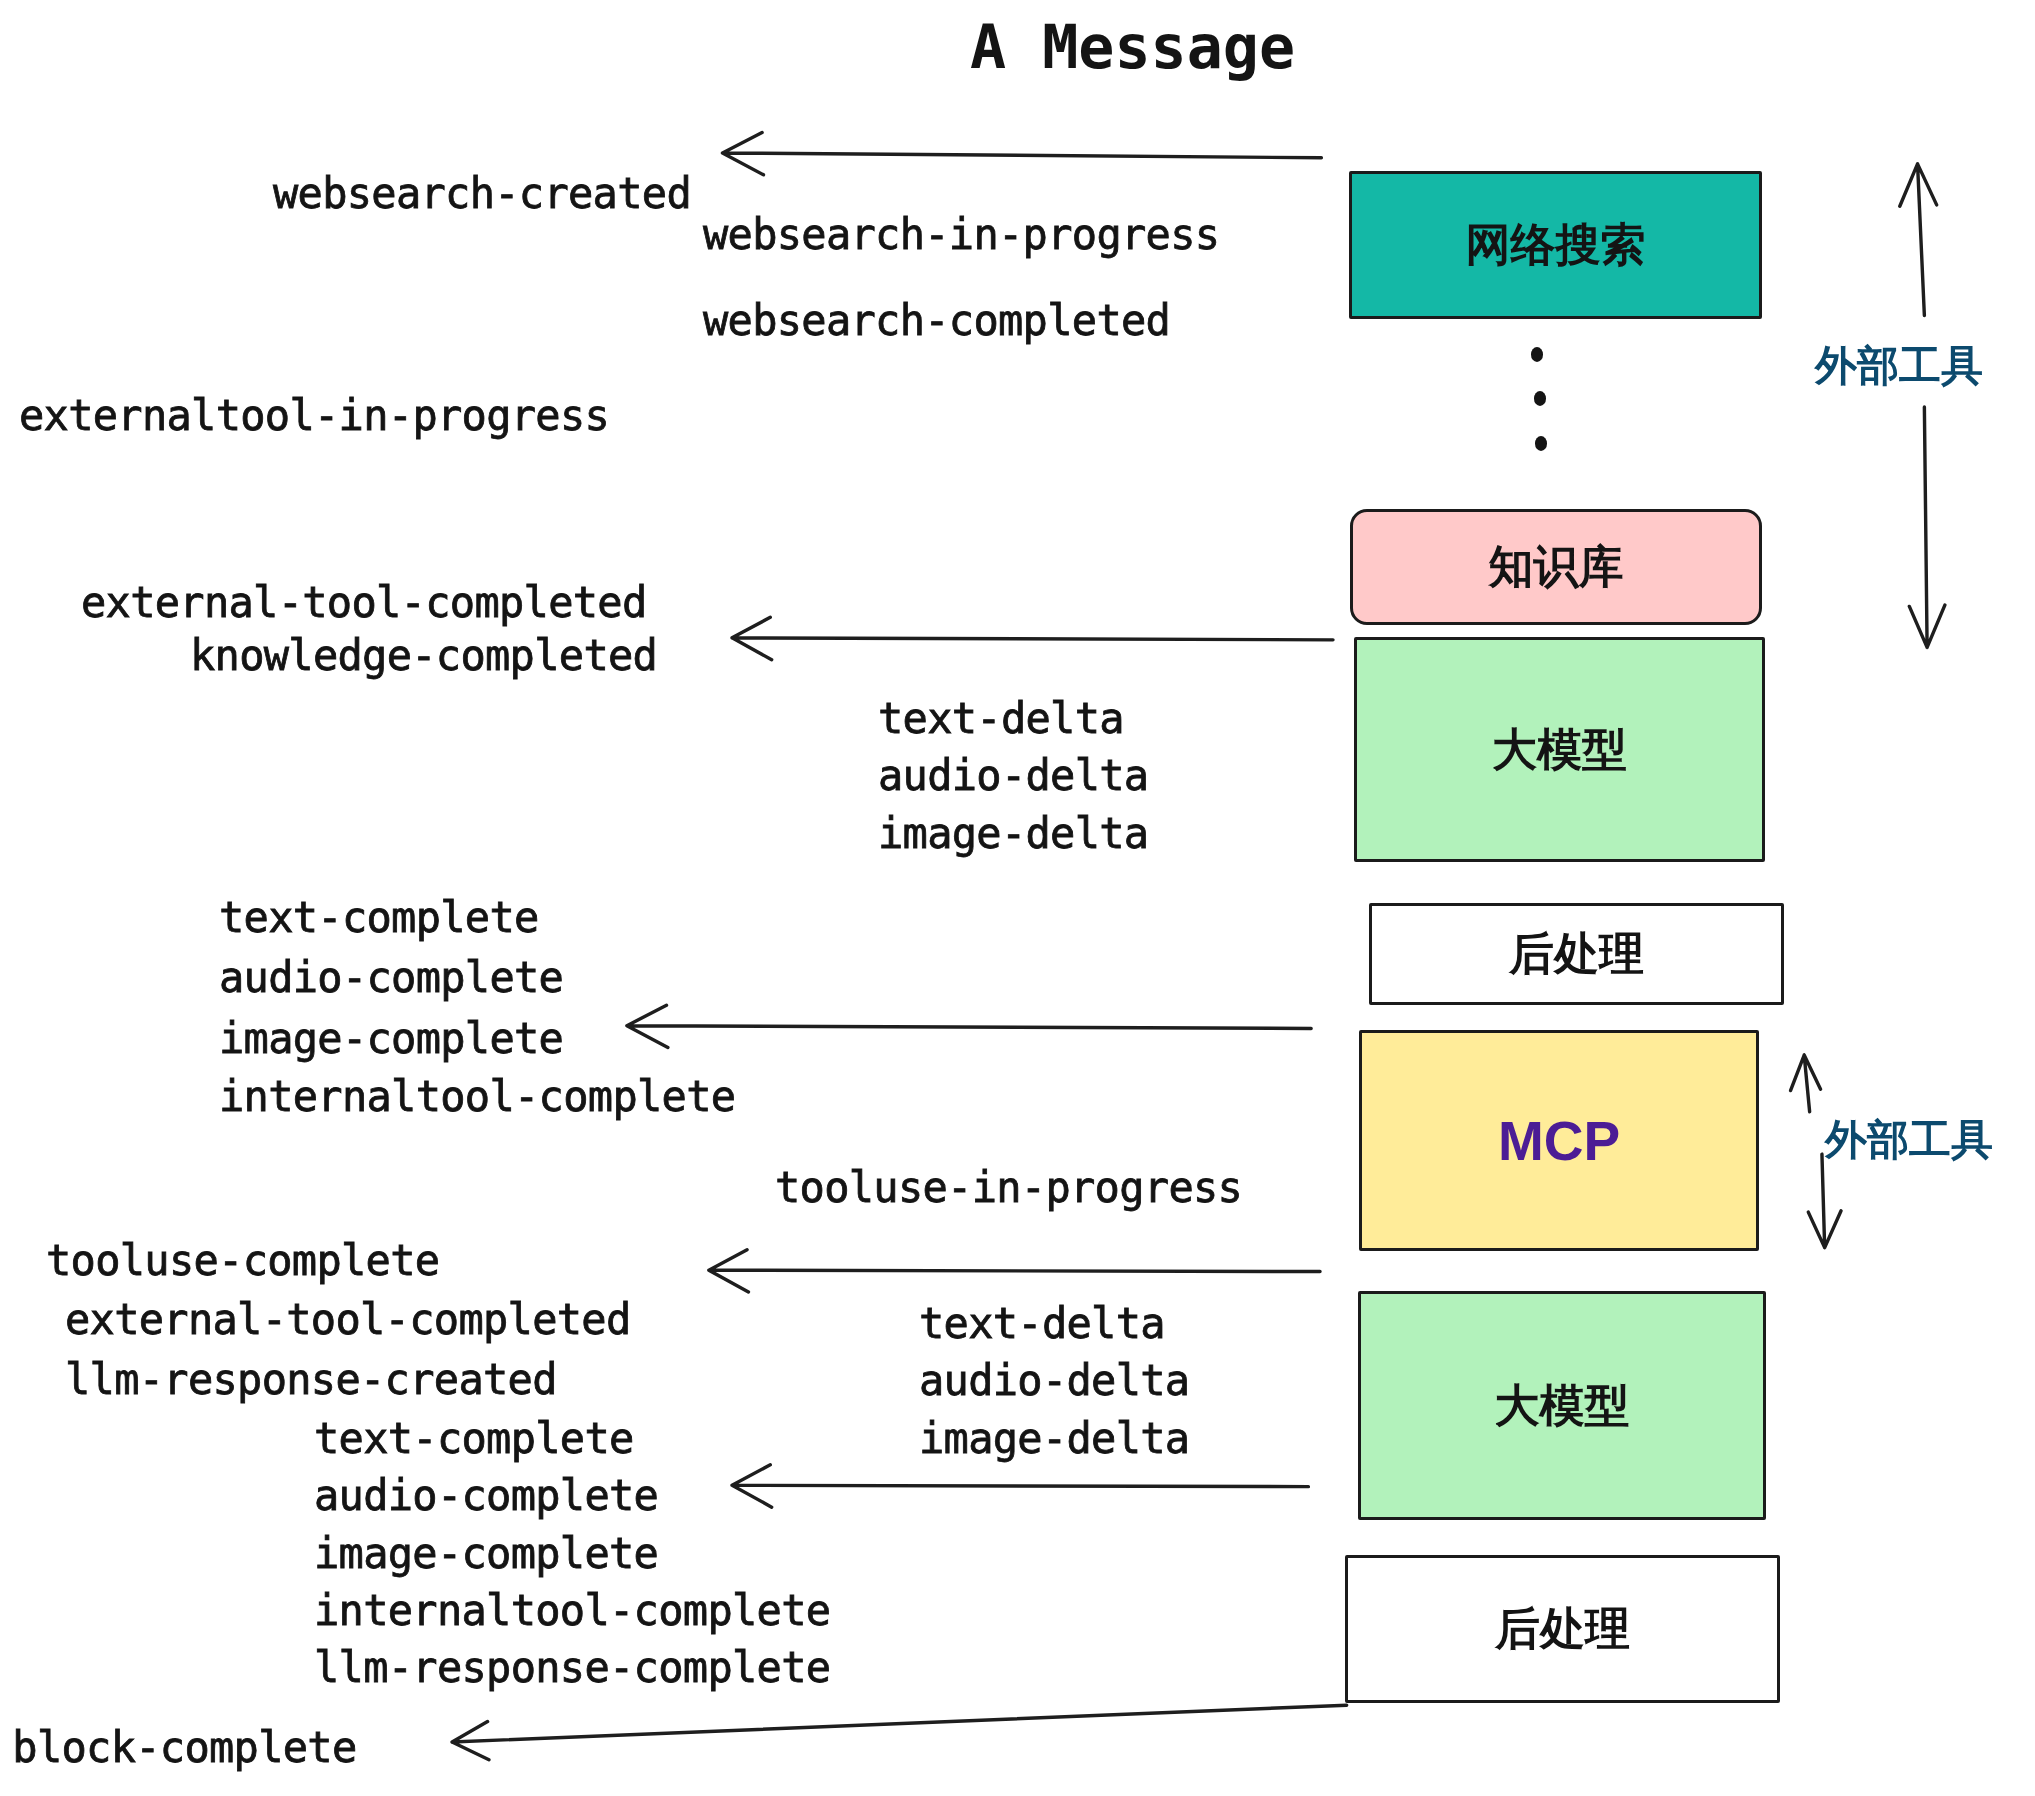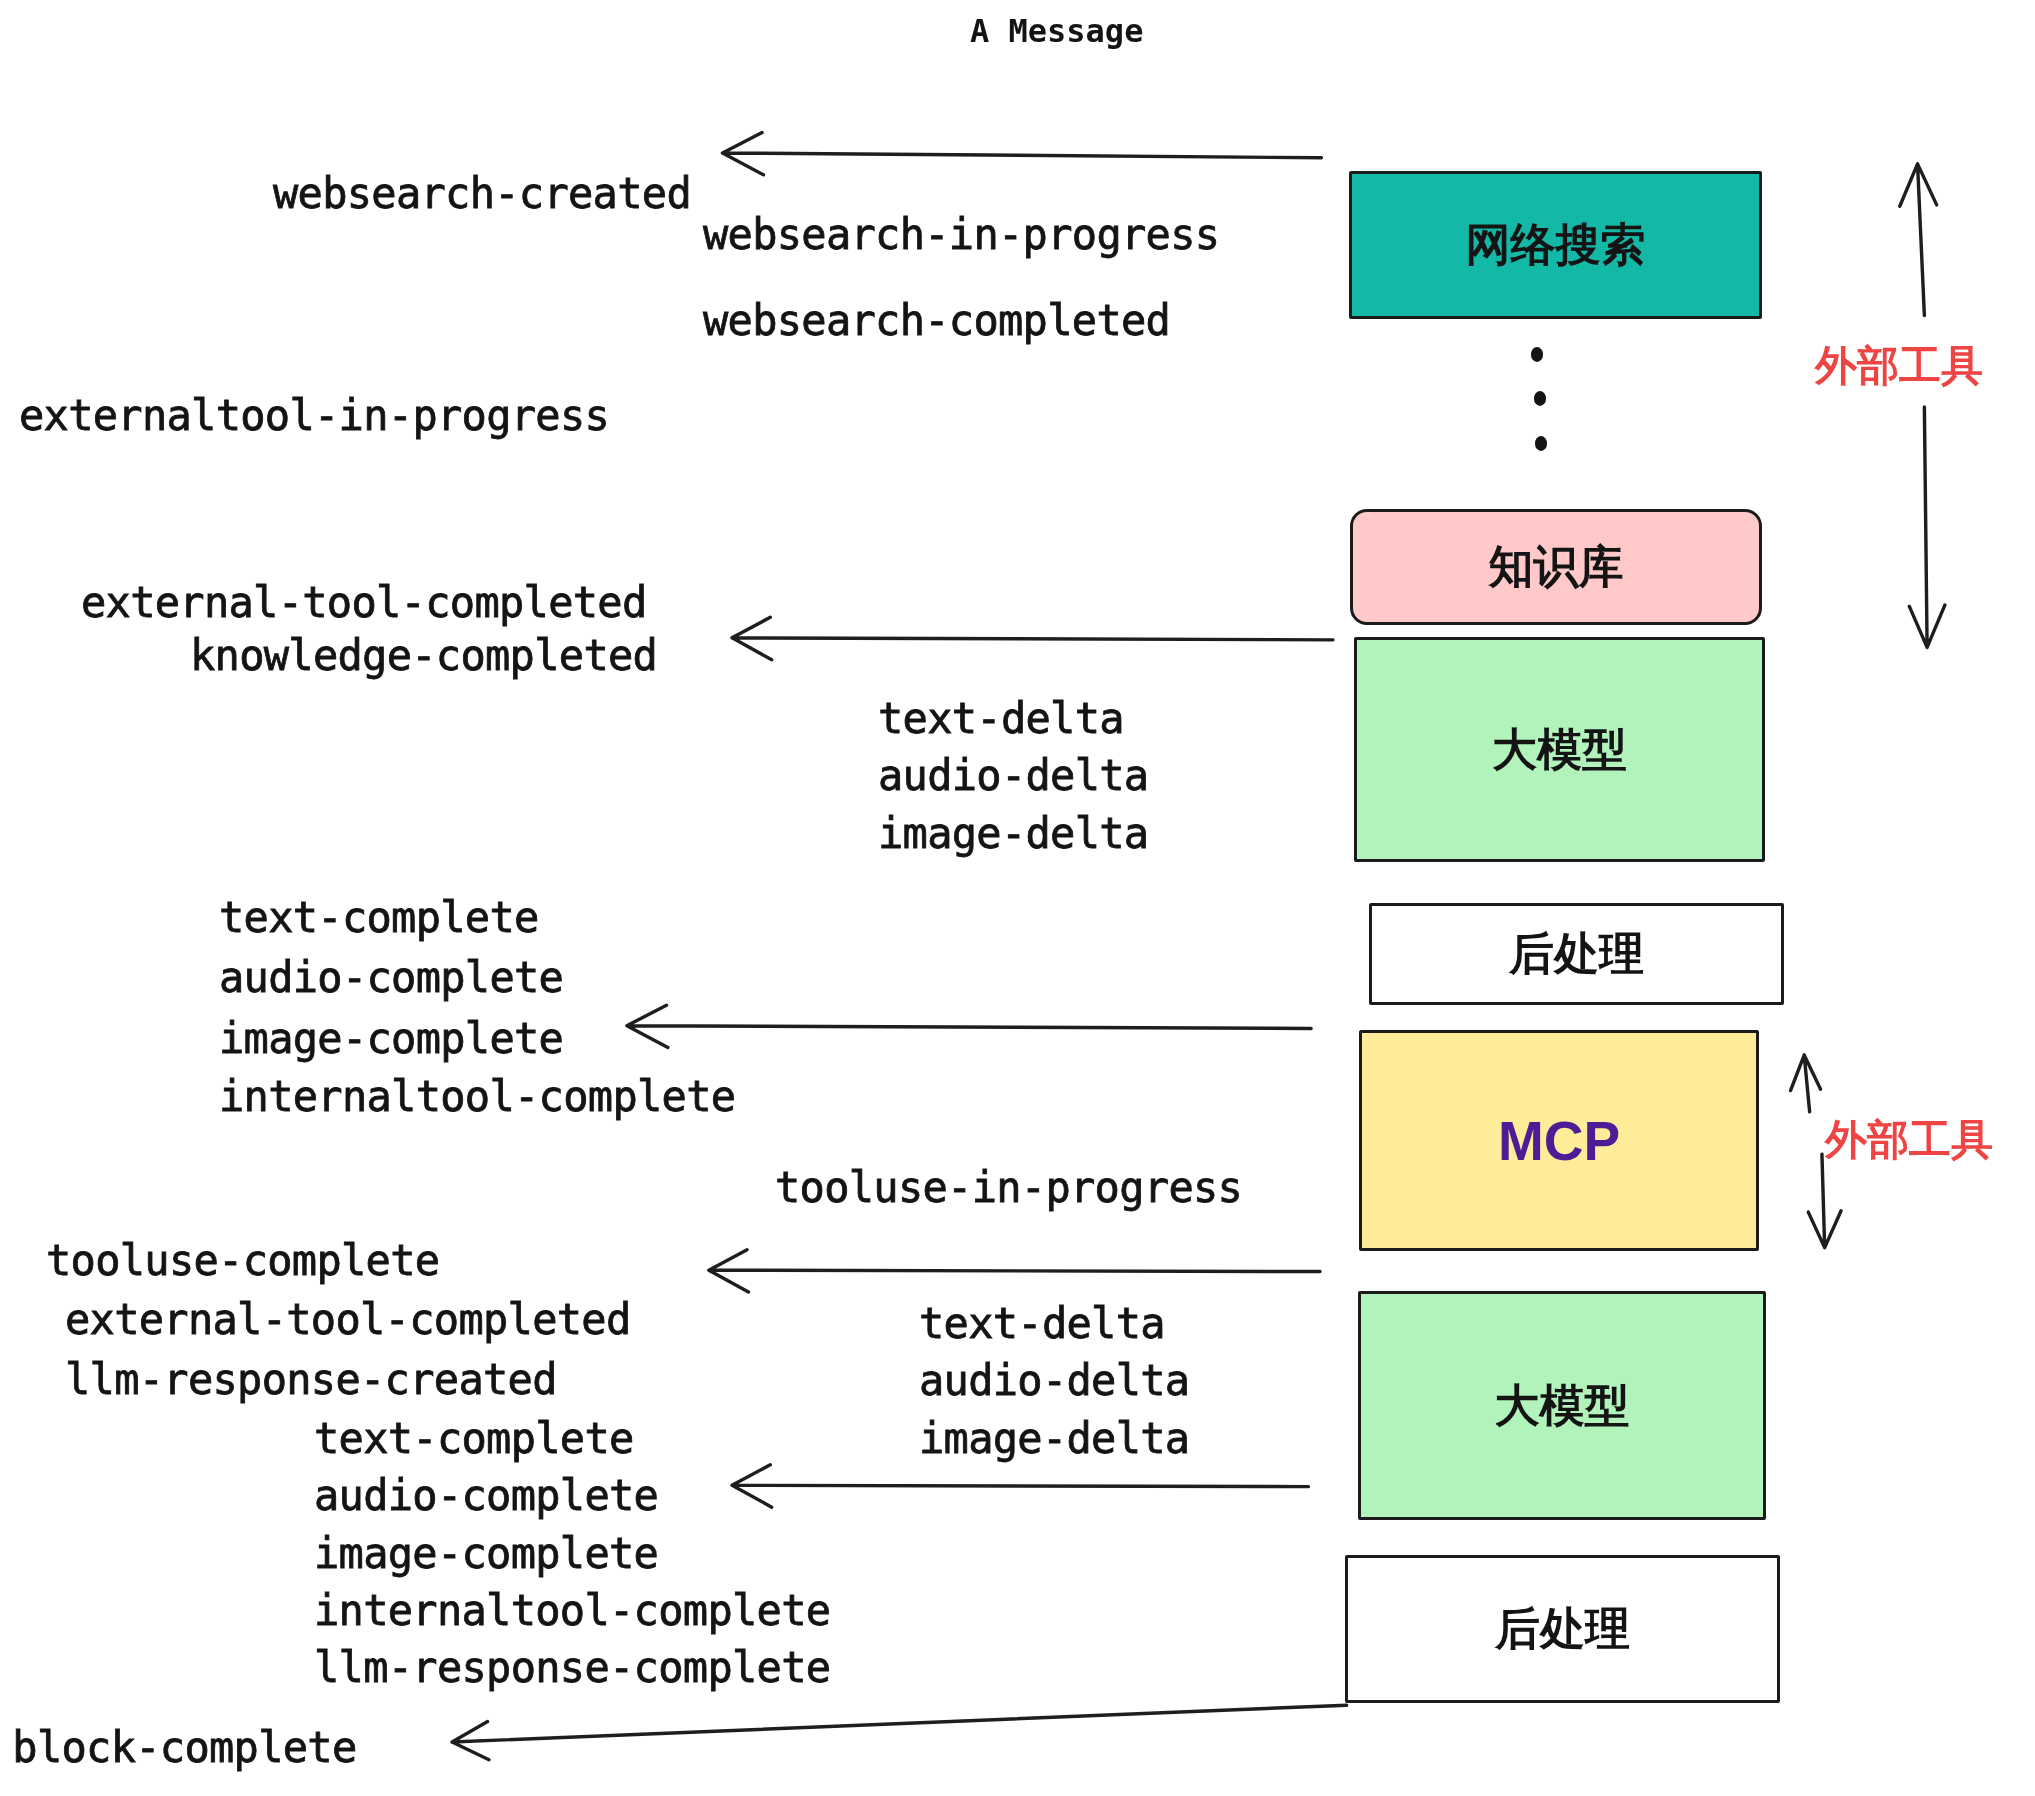--- a/index.html
+++ b/index.html
@@ -1,29 +1,29 @@
 <!DOCTYPE html>
 <html style="font-size:11px"><head>
 <meta charset="utf-8">
 <style>
   html,body{margin:0;padding:0;background:#ffffff;}
   #canvas{position:relative;width:2035px;height:1796px;background:#ffffff;overflow:hidden;
           font-family:"DejaVu Sans Mono",monospace;color:#1b1b1b;}
   .evt{position:absolute;font-size:42px;letter-spacing:-0.7px;white-space:nowrap;color:#141414;
        -webkit-text-stroke:0.8px #141414;}
-  .title{position:absolute;font-size:32px;font-weight:bold;white-space:nowrap;color:#141414;}
+  .title{position:absolute;font-size:60px;font-weight:bold;white-space:nowrap;color:#141414;}
   .box{position:absolute;border:3.4px solid #1b1b1b;border-radius:2px;display:flex;
        align-items:center;justify-content:center;box-sizing:border-box;}
   .box .lbl{font-family:"Liberation Sans","DejaVu Sans",sans-serif;font-weight:600;
             font-size:45px;color:#141414;}
   .box .lbl-mono{font-family:Liberation Sans, sans-serif;font-weight:bold;
                  font-size:55px;color:#4c1d95;}
   .dot{position:absolute;width:12.3px;height:15px;border-radius:50%;background:#141414;}
   .ann-label{position:absolute;font-family:"Liberation Sans","DejaVu Sans",sans-serif;
-             font-weight:600;font-size:42px;white-space:nowrap;color:#ef4444;}
+             font-weight:600;font-size:42px;white-space:nowrap;color:#0c4a6e;}
   svg.overlay{position:absolute;left:0;top:0;pointer-events:none;}
   svg.overlay path{stroke:#1e1e1e;stroke-width:5;fill:none;stroke-linecap:round;stroke-linejoin:round;}
 </style>
 </head>
 <body>
 
 <div id="canvas">
 
   <div class="title" style="left:970px;top:12.3px;">A Message</div>
 

